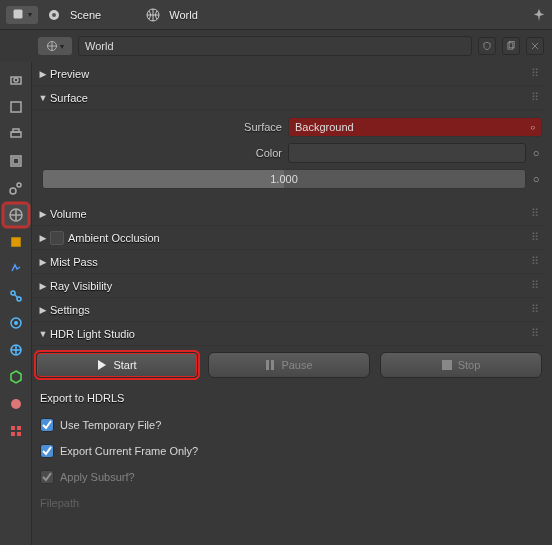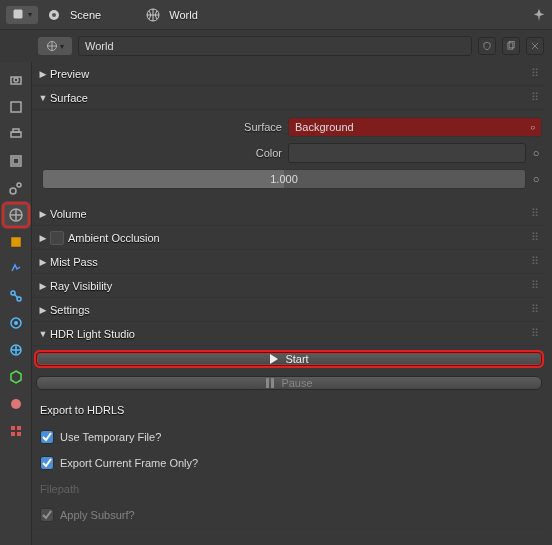--- a/index.html
+++ b/index.html
@@ -93,21 +93,21 @@
   .tiny-dot-btn {
     width:12px; height:20px; display:flex; align-items:center; justify-content:center;
     color:#aaa;
   }
   .slider-field .bar-fill {
     position:absolute; left:0; top:0; bottom:0;
     background:#6b6b6b; border-radius:3px 0 0 3px;
   }
   .slider-field .val { position:relative; z-index:1; width:100%; text-align:center; }
   .checkbox-inline { width:14px; height:14px; border:1px solid #555; border-radius:2px; background:#444; margin-right:4px;}
-  .btn-row { display:flex; gap:10px; padding:6px 4px 10px;flex-direction:column; }
+  .btn-row { display:flex; gap:10px; padding:6px 4px 10px; }
   .action-btn {
     flex:1; height:26px; border-radius:4px;
     background:linear-gradient(#5c5c5c,#484848);
     border:1px solid #2a2a2a; display:flex; align-items:center; justify-content:center; gap:6px;
     color:#eee; cursor:pointer;
   }
   .action-btn.disabled { color:#888;border-radius:6px;}
   .action-btn.start-highlight {
     box-shadow: 0 0 0 2px #d22, 0 0 0 1px #d22 inset;
     outline: 2px solid #d22;
@@ -357,47 +357,53 @@
           </svg>
         <span>Start</span>
       </div>
       <div class="action-btn disabled">
         <svg viewBox="0 0 10 10">
             <rect x="1" y="0" width="3" height="10"></rect>
             <rect x="6" y="0" width="3" height="10"></rect>
           </svg>
         <span>Pause</span>
       </div>
+      <div class="action-btn disabled">
+        <svg viewBox="0 0 10 10">
+            <rect x="0" y="0" width="10" height="10"></rect>
+          </svg>
+        <span>Stop</span>
+      </div>
     </div>
 
     <div class="subsection-title">Export to HDRLS</div>
 
     <div class="cbx-row">
       <span class="cbx">
           <svg viewBox="0 0 10 10">
             <path d="M1 5l3 3 5-7"></path>
           </svg>
         </span>
       <span>Use Temporary File?</span>
     </div>
     <div class="cbx-row">
       <span class="cbx">
           <svg viewBox="0 0 10 10">
             <path d="M1 5l3 3 5-7"></path>
           </svg>
         </span>
       <span>Export Current Frame Only?</span>
     </div>
-    <div class="cbx-row disabled" style="opacity:.25">
-      <span>Filepath</span>
-    </div>
     <div class="cbx-row disabled">
       <span class="cbx">
           <svg viewBox="0 0 10 10">
             <path d="M1 5l3 3 5-7"></path>
           </svg>
         </span>
       <span>Apply Subsurf?</span>
     </div>
+    <div class="cbx-row disabled" style="opacity:.25">
+      <span>Filepath</span>
+    </div>
 
     <div class="footer-cut"></div>
   </div>
 </div>
 
 </body></html>

